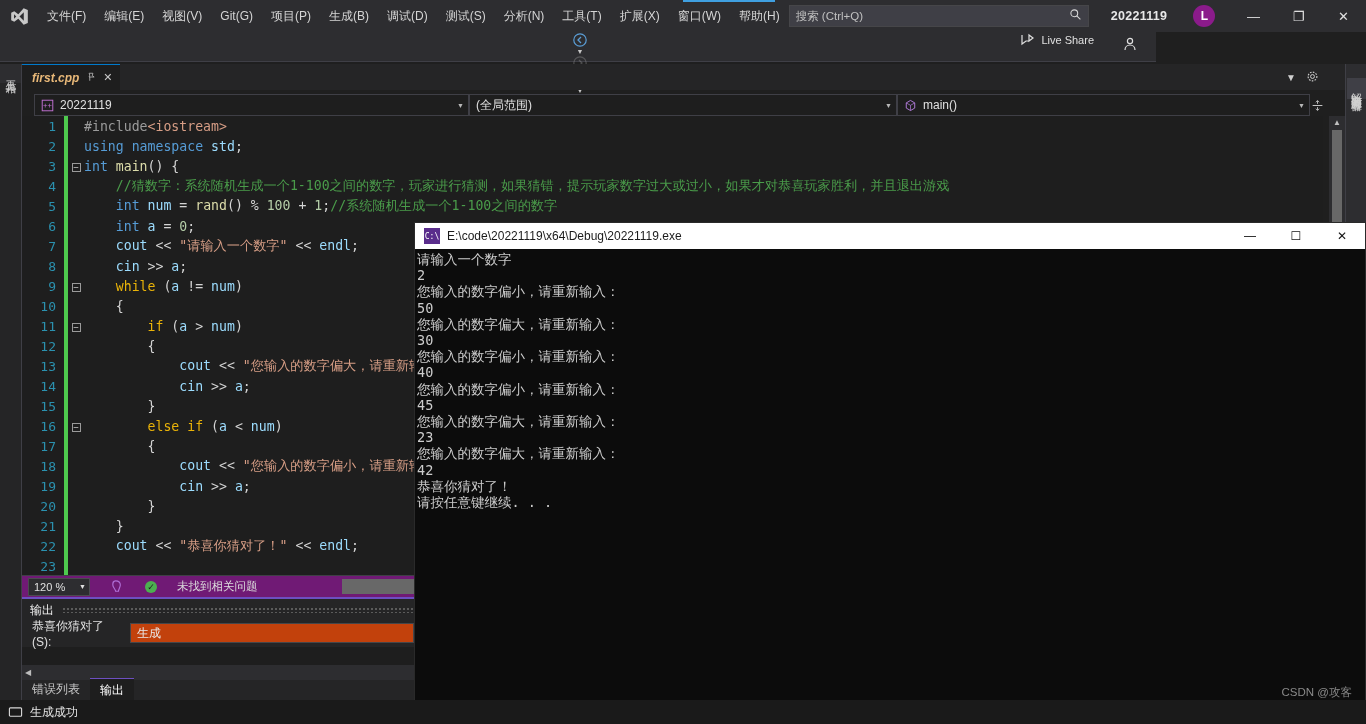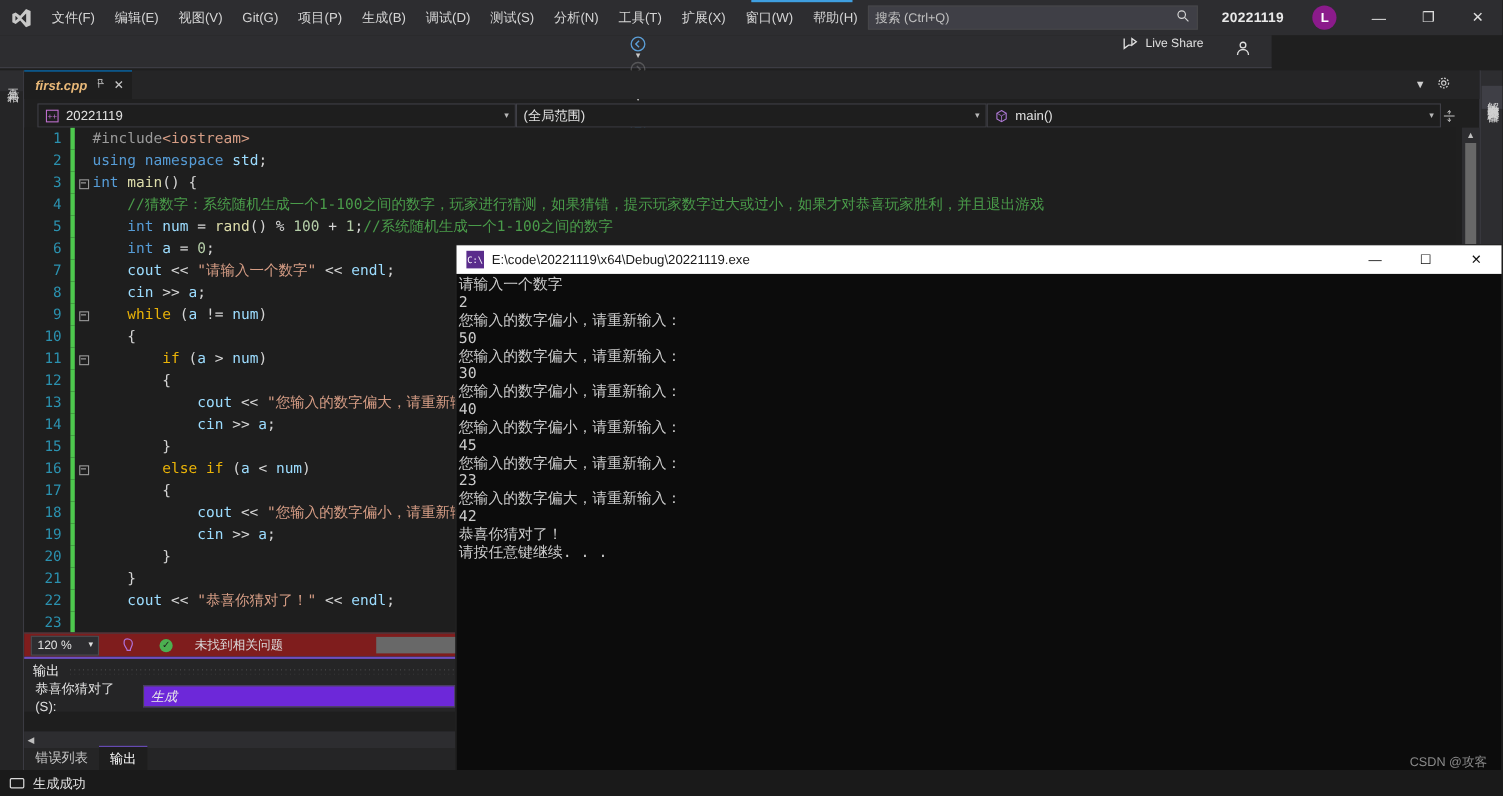--- a/index.html
+++ b/index.html
@@ -181,21 +181,21 @@
   
   .ed-scroll {
     position: absolute; top: 116px; right: 21px; width: 16px; height: 459px;
     background: #2d2d30;
   }
   .ed-scroll .thumb { position: absolute; top: 14px; left: 3px; width: 10px; height: 150px; background: #686868; }
 
   
   .ed-status {
     position: absolute; top: 575px; left: 22px; width: 392px; height: 22px;
-    background: #7f1d1d; display: flex; align-items: center; gap: 20px;
+    background: #701a75; display: flex; align-items: center; gap: 20px;
     border-top: 1px solid #3f3f46; padding-left: 6px;
   }
   .zoom-combo {
     width: 62px; height: 18px; background: #2d2d30; border: 1px solid #4b4b50;
     display: flex; align-items: center; padding: 0 3px 0 5px;
     font-size: 11px; color: #e0e0e0;
   }
   .zoom-combo .za { margin-left: auto; font-size: 7px; }
   .es-ico { width: 15px; height: 15px; }
   .es-text { font-size: 11.5px; color: #dcdcdc; }
@@ -217,22 +217,22 @@
     height: 22px; display: flex; align-items: center; padding-left: 8px; gap: 8px;
   }
   .out-title { font-size: 12px; color: #f0f0f0; }
   .dotted-fill { flex: 1; height: 6px; opacity: .5;
     background-image: radial-gradient(#999 0.7px, transparent 0.8px); background-size: 4px 4px; }
   .out-src-row {
     height: 24px; display: flex; align-items: center; padding-left: 10px; gap: 8px;
   }
   .out-src-label { font-size: 12px; color: #e0e0e0; }
   .out-src-combo {
-    width: 288px; height: 20px; background: #6d28d9; border: 1px solid #464649;
-    display: flex; align-items: center; padding: 0 4px 0 6px; font-size: 12px; color: #e8e8e8; font-style: italic;
+    width: 288px; height: 20px; background: #c2410c; border: 1px solid #464649;
+    display: flex; align-items: center; padding: 0 4px 0 6px; font-size: 12px; color: #e8e8e8;
   }
   .out-body { height: 18px; background: #1e1e1e; margin-top: 2px; }
   .out-hscroll { height: 15px; background: #2d2d30; display: flex; align-items: center; padding-left: 3px; }
   .out-hscroll .arr { color: #bdbdbd; font-size: 8px; }
   .panel-tabs { position: absolute; bottom: 0; left: 0; display: flex; height: 22px; align-items: flex-start; }
   .ptab { padding: 3px 10px; font-size: 12px; color: #c8c8c8; }
   .ptab.active { background: #1e1e1e; color: #ffffff; border-top: 1px solid #6d4fc1; }
 
   
   .statusbar {

